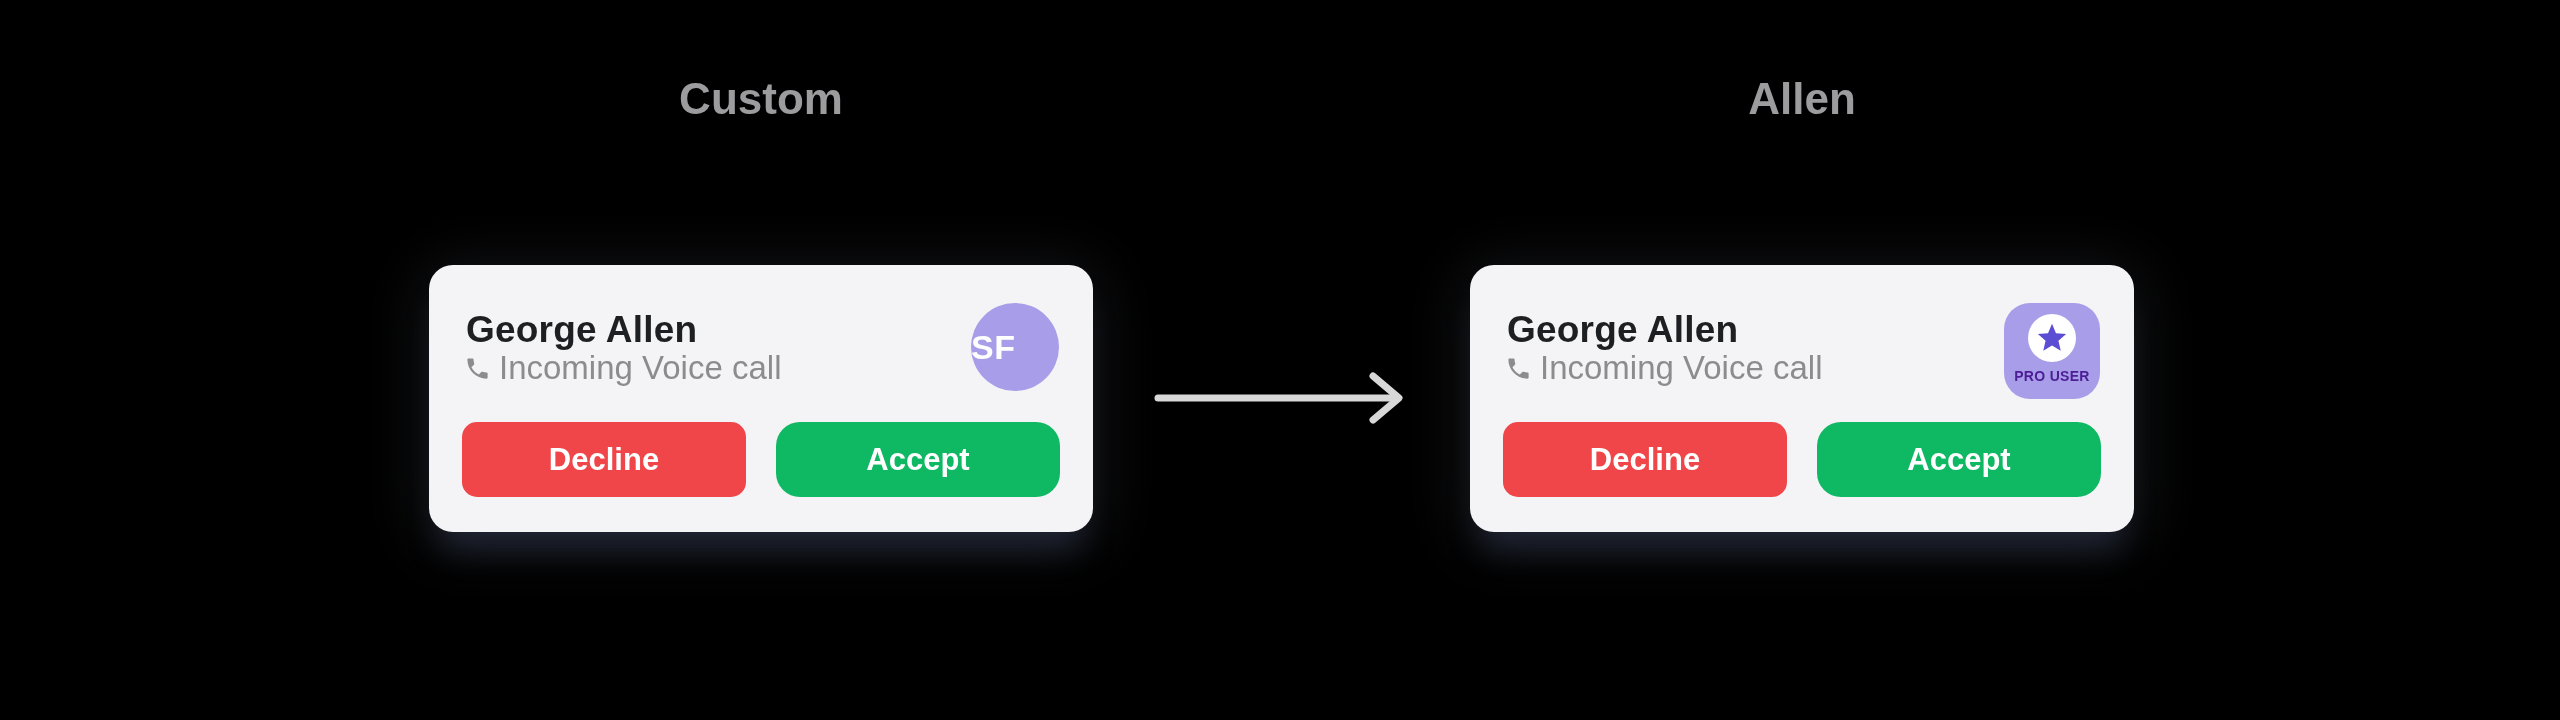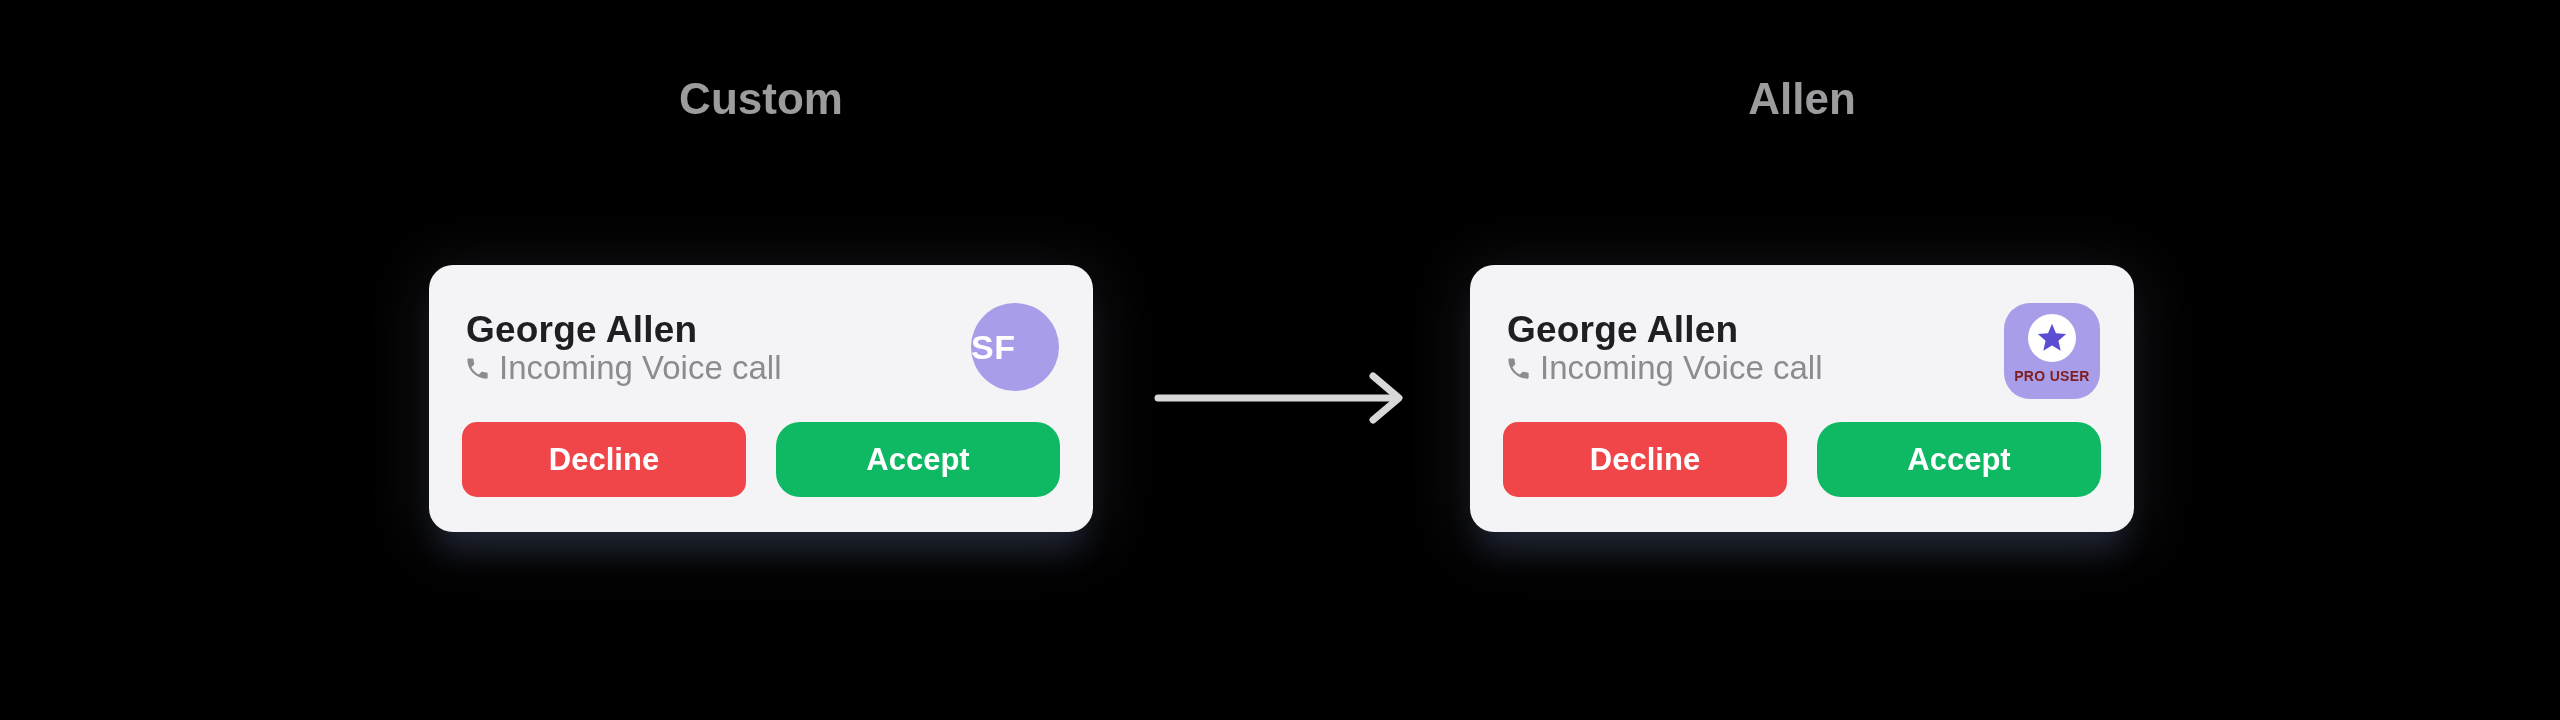--- a/index.html
+++ b/index.html
@@ -64,21 +64,21 @@
   }
   .badge-circle {
     margin-top: 11px;
     width: 48px; height: 48px; border-radius: 50%;
     background: #ffffff;
     display: flex; align-items: center; justify-content: center;
   }
   .badge-circle svg { width: 34px; height: 34px; fill: var(--purple-deep, #5b4ed2); }
   .badge-label {
     margin-top: 6px;
-    font-size: 14px; font-weight: 700; color: #7f1d1d;
+    font-size: 14px; font-weight: 700; color: #4c1d95;
     letter-spacing: 0.3px; white-space: nowrap;
   }
 
   .button-row {
     position: absolute; left: 33px; right: 33px; top: 157px;
     display: flex; gap: 30px;
   }
   .btn {
     flex: 1; height: 75px;
     border: none; border-radius: 15px;

